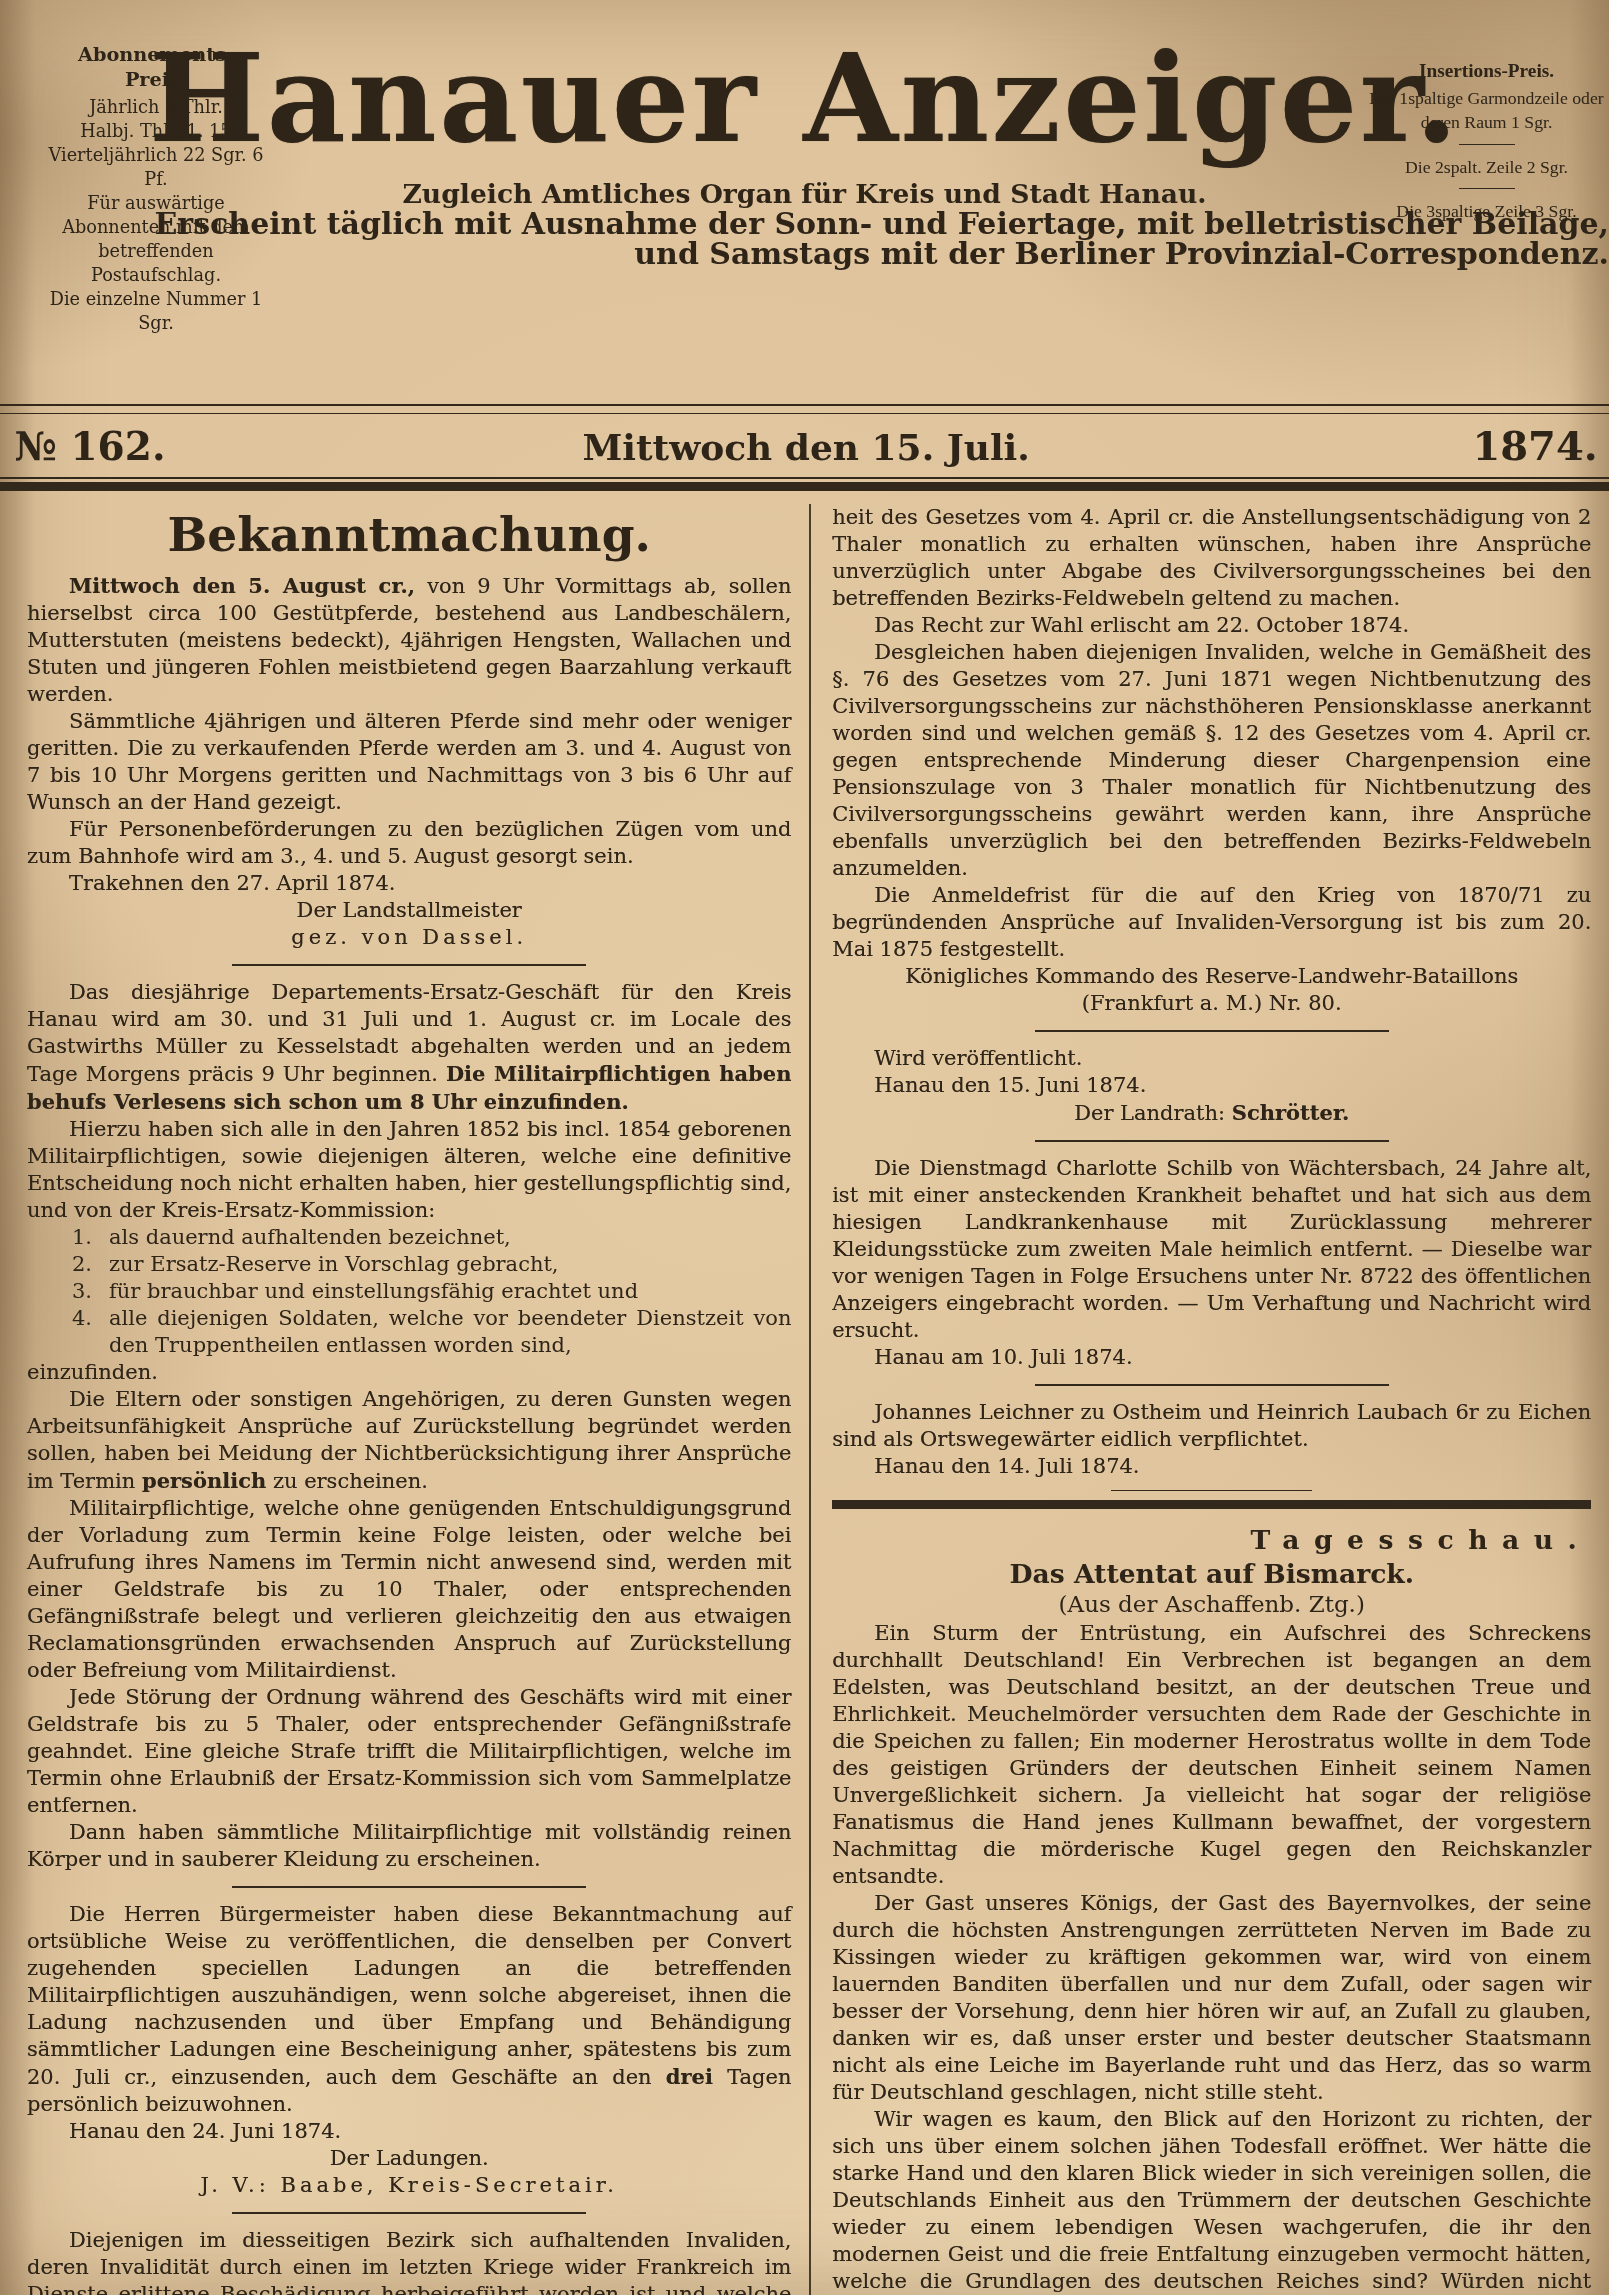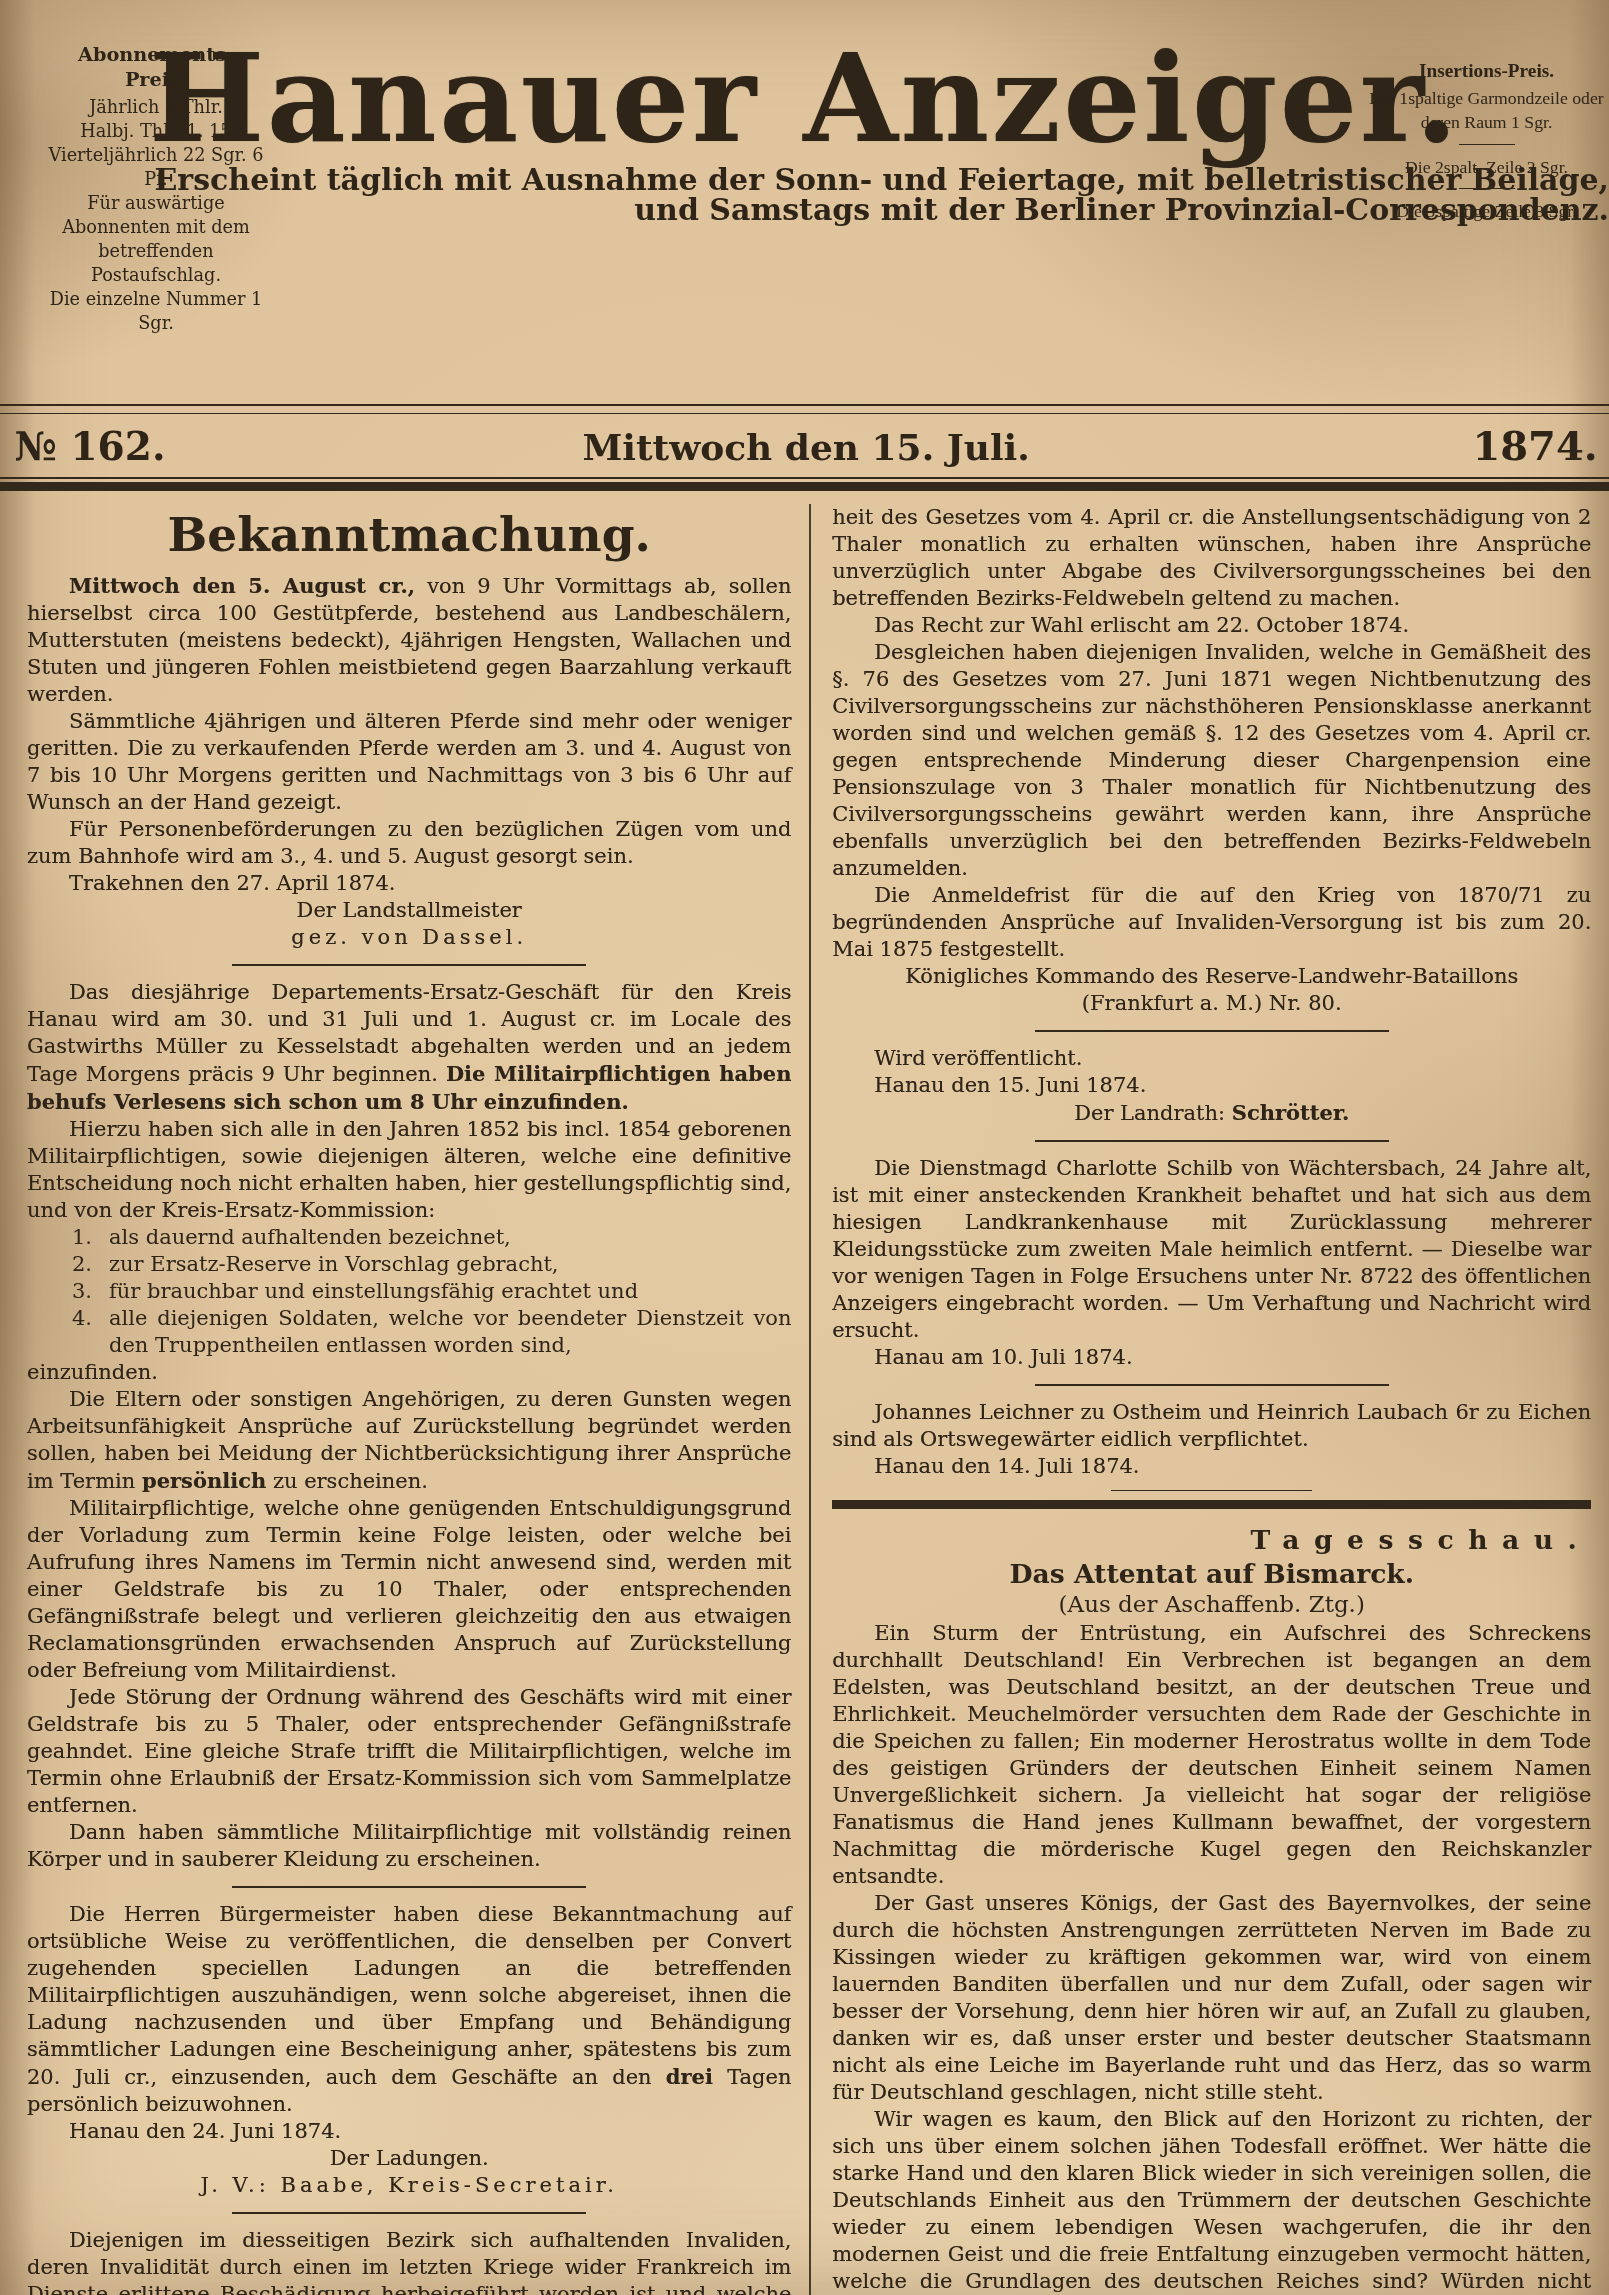--- a/index.html
+++ b/index.html
@@ -87,20 +87,21 @@
     <div class="box box-right">
       <div class="box-title">Insertions-Preis.</div>
       <div class="box-line">Die 1spaltige Garmondzeile oder deren Raum 1 Sgr.</div>
       <hr class="box-rule">
       <div class="box-line">Die 2spalt. Zeile 2 Sgr.</div>
       <hr class="box-rule">
       <div class="box-line">Die 3spaltige Zeile 3 Sgr.</div>
     </div>
 
     <h1 class="masthead">Hanauer Anzeiger.</h1>
+    <div class="sub1">Zugleich Amtliches Organ für Kreis und Stadt Hanau.</div>
     <div class="sub2">Erscheint täglich mit Ausnahme der Sonn- und Feiertage, mit belletristischer Beilage,</div>
     <div class="sub2">und Samstags mit der Berliner Provinzial-Correspondenz.</div>
   </header>
 
   <div class="rule-double"></div>
 
   <div class="dateline">
     <span class="issue">№ 162.</span>
     <span class="date">Mittwoch den 15. Juli.</span>
     <span class="year">1874.</span>

